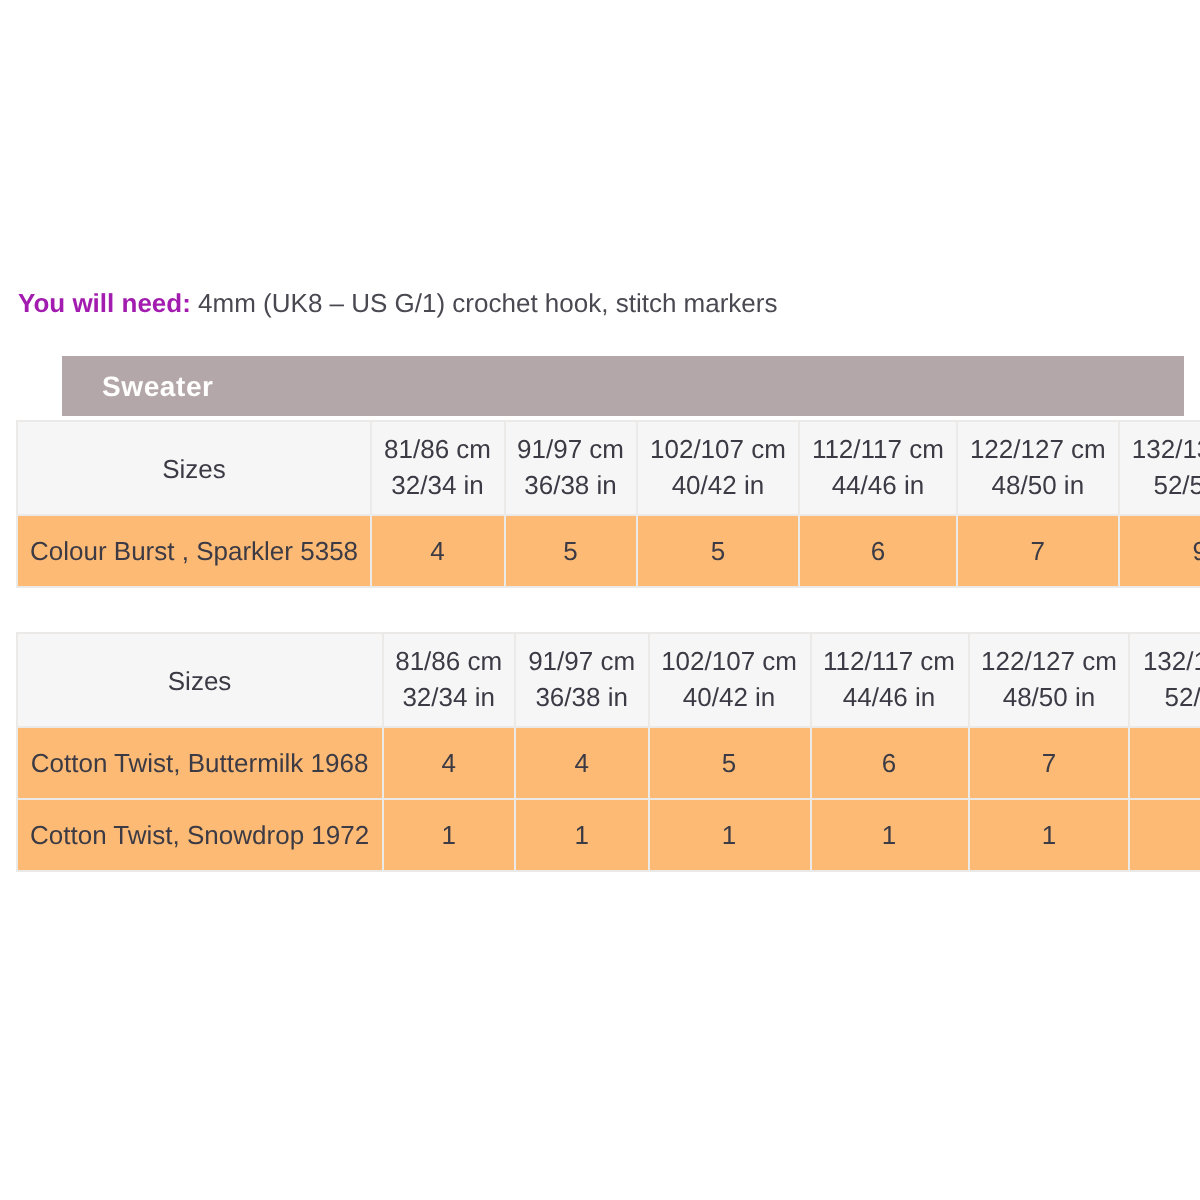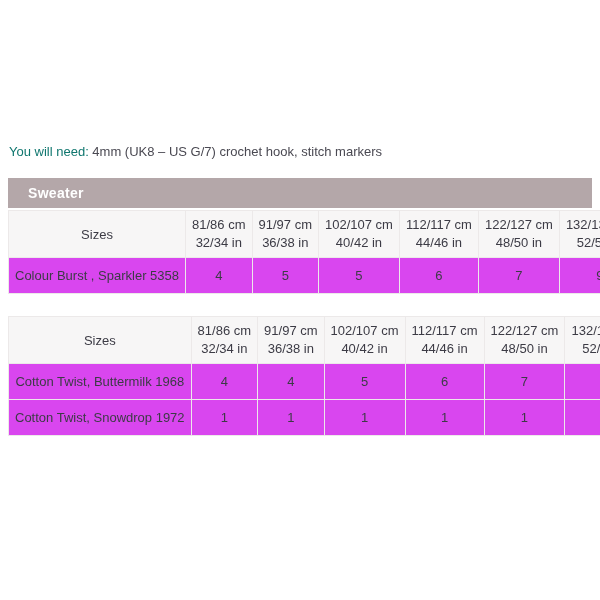--- a/index.html
+++ b/index.html
@@ -17,52 +17,53 @@
     box-sizing: border-box;
     width: 600px;
   }
   .intro {
     font-size: 13px;
     line-height: 17px;
     margin: 0 0 18px 1px;
     color: #4a4952;
   }
   .intro b {
-    color: #0f766e;
-    font-weight: 400;
+    color: #a21caf;
+    font-weight: 700;
   }
   .section-header {
     background: #b4a7a9;
     color: #ffffff;
     font-size: 14px;
     font-weight: 600;
     letter-spacing: 0.3px;
     height: 30px;
     line-height: 30px;
     padding: 0 12px 0 20px;
     margin-bottom: 2px;
+    margin-left: 23px;
   }
   table.spec {
     width: 100%;
     border-collapse: collapse;
     table-layout: auto;
     font-size: 13px;
     color: #3c3b45;
   }
   table.spec td {
     border: 1px solid #ece9e9;
     vertical-align: middle;
     padding: 2px 6px;
   }
   tr.sizes-row td {
     background: #f7f6f6;
     height: 42px;
   }
   tr.data-row td {
-    background: #d946ef;
+    background: #fdba74;
     height: 31px;
   }
   td.name-cell {
     text-align: center;
     padding-left: 14px;
     white-space: nowrap;
   }
   td.size-cell, td.qty-cell {
     text-align: center;
     white-space: nowrap;
@@ -72,21 +73,21 @@
     display: block;
     line-height: 18px;
   }
   .table-gap { height: 22px; }
 </style>
 </head>
 <body>
 
 <div class="page">
 
-  <p class="intro"><b>You will need:</b><span> 4mm (UK8 – US G/7) crochet hook, stitch markers</span></p>
+  <p class="intro"><b>You will need:</b><span> 4mm (UK8 – US G/1) crochet hook, stitch markers</span></p>
 
   <div class="section-header">Sweater</div>
 
   <table class="spec">
     <tbody>
       <tr class="sizes-row">
         <td class="name-cell">Sizes</td>
         <td class="size-cell">
           <span>81/86 cm</span>
           <span>32/34 in</span>

